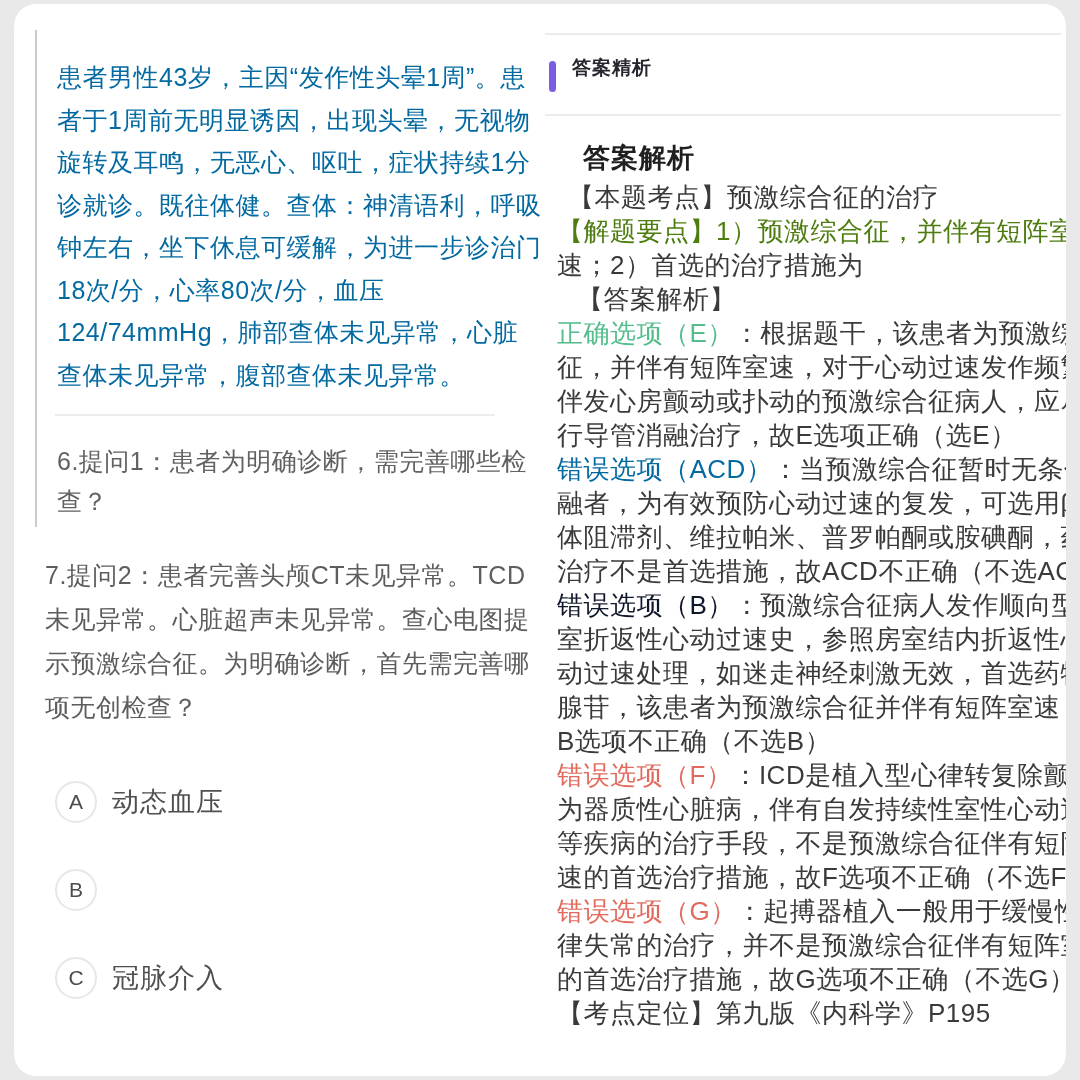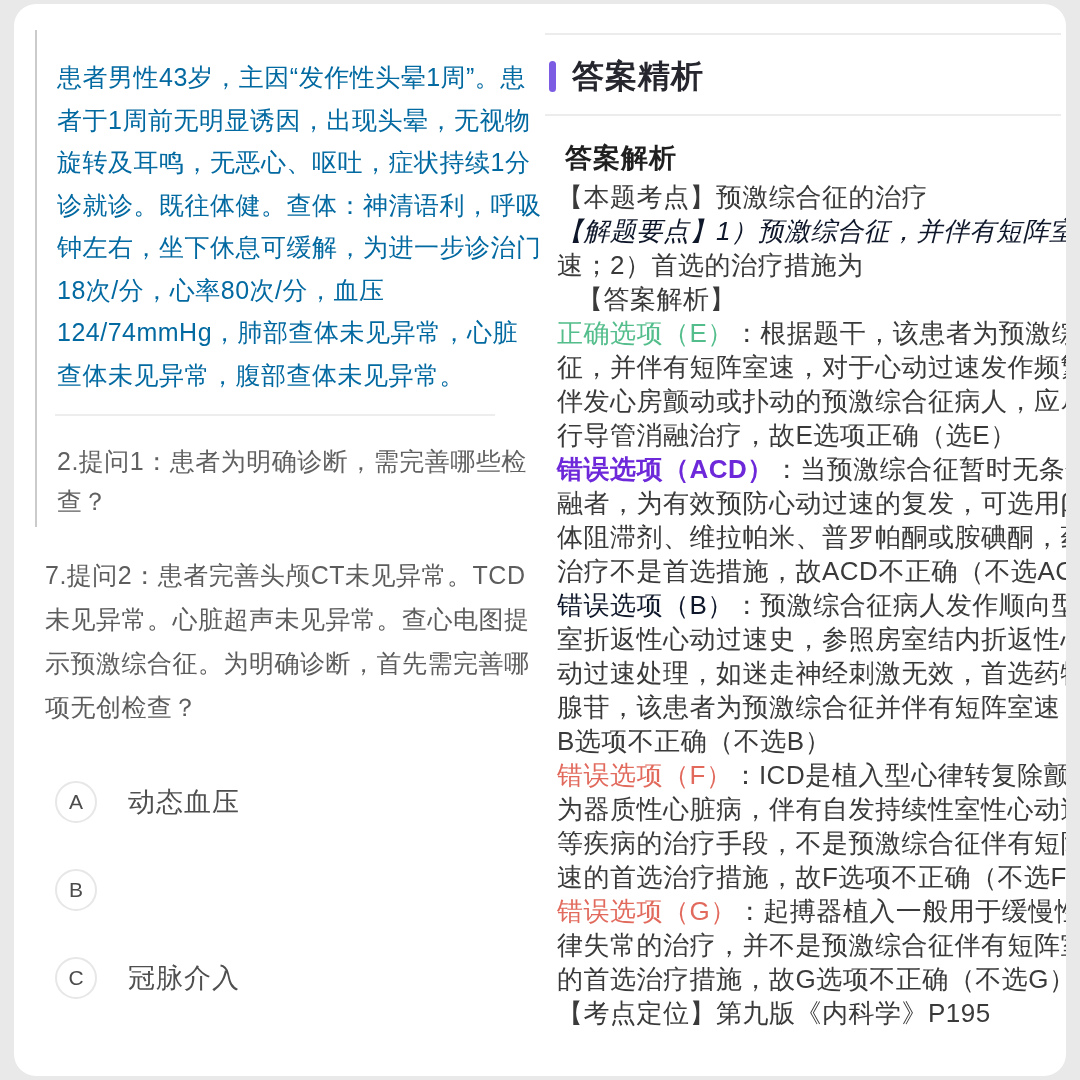--- a/index.html
+++ b/index.html
@@ -18,27 +18,27 @@
   .case-divider{position:absolute;left:41px;top:410px;width:440px;height:2px;background:#ededed;}
   .question6{position:absolute;left:43px;top:437px;font-size:25px;line-height:40px;color:#616161;letter-spacing:0.5px;}
   .question7{position:absolute;left:31px;top:549px;font-size:25px;line-height:44px;color:#5d5d5d;letter-spacing:0.5px;}
   .option-row{position:absolute;left:41px;display:flex;align-items:center;height:42px;cursor:pointer;}
   .option-row.r0{top:777px;} .option-row.r1{top:865px;} .option-row.r2{top:953px;}
   .option-circle{
     width:38px;height:38px;border:2px solid #e7e7e7;border-radius:50%;
     display:flex;align-items:center;justify-content:center;
     font-size:21px;color:#4c4c4c;flex:0 0 auto;background:#fff;
   }
-  .option-label{margin-left:31px;font-size:27px;color:#4f4f4f;letter-spacing:1px;}
+  .option-label{margin-left:15px;font-size:27px;color:#4f4f4f;letter-spacing:1px;}
   
   .hline{position:absolute;left:531px;width:516px;height:2px;background:#ececec;}
   .hline.h1{top:29px;} .hline.h2{top:110px;}
   .accent-bar{position:absolute;left:535px;top:57px;width:7px;height:31px;border-radius:4px;}
-  .section-title{position:absolute;left:558px;top:51px;font-size:32px;font-weight:bold;color:#26262e;letter-spacing:1px;}
-  .subsection-title{position:absolute;left:551px;top:136px;font-size:27px;font-weight:bold;color:#1f1f1f;letter-spacing:1px;}
+  .section-title{position:absolute;left:558px;top:51px;font-size:19px;font-weight:bold;color:#26262e;letter-spacing:1px;}
+  .subsection-title{position:absolute;left:569px;top:136px;font-size:27px;font-weight:bold;color:#1f1f1f;letter-spacing:1px;}
   .analysis{position:absolute;left:543px;top:176px;font-size:26px;line-height:34px;color:#3a3a3a;white-space:nowrap;letter-spacing:0.5px;}
   .analysis div{white-space:nowrap;}
 </style>
 </head>
 <body>
 
 <div class="card">
 
   <div class="quote-border"></div>
   <div class="case-paragraph" id="case-paragraph">
@@ -46,21 +46,21 @@
       <div>者于1周前无明显诱因，出现头晕，无视物</div>
       <div>旋转及耳鸣，无恶心、呕吐，症状持续1分</div>
       <div>诊就诊。既往体健。查体：神清语利，呼吸</div>
       <div>钟左右，坐下休息可缓解，为进一步诊治门</div>
       <div>18次/分，心率80次/分，血压</div>
       <div>124/74mmHg，肺部查体未见异常，心脏</div>
       <div>查体未见异常，腹部查体未见异常。</div>
     </div>
   <div class="case-divider"></div>
   <div class="question6" id="question6">
-      <div>2.提问1：患者为明确诊断，需完善哪些检</div>
+      <div>6.提问1：患者为明确诊断，需完善哪些检</div>
       <div>查？</div>
     </div>
   <div class="question7" id="question7">
       <div>7.提问2：患者完善头颅CT未见异常。TCD</div>
       <div>未见异常。心脏超声未见异常。查心电图提</div>
       <div>示预激综合征。为明确诊断，首先需完善哪</div>
       <div>项无创检查？</div>
     </div>
   <div id="options-root">
       <div class="option-row r0">
@@ -75,29 +75,29 @@
         <div class="option-label">冠脉介入</div>
       </div>
     </div>
 
   <div class="hline h1"></div>
   <div class="accent-bar" id="accent-bar" style="background: rgb(124, 92, 226);"></div>
   <div class="section-title">答案精析</div>
   <div class="hline h2"></div>
   <div class="subsection-title">答案解析</div>
   <div class="analysis" id="analysis-root">
-      <div><span style="color: rgb(58, 58, 58);">【本题考点】预激综合征的治疗</span></div>
-      <div><span style="color: #0f172a; font-style: italic;">【解题要点】1）预激综合征，并伴有短阵室</span></div>
+      <div><span style="color: rgb(58, 58, 58); margin-left: 11px;">【本题考点】预激综合征的治疗</span></div>
+      <div><span style="color: #4d7c0f;">【解题要点】1）预激综合征，并伴有短阵室</span></div>
       <div><span style="color: rgb(58, 58, 58);">速；2）首选的治疗措施为</span></div>
       <div><span style="color: rgb(58, 58, 58); margin-left: 20px;">【答案解析】</span></div>
       <div><span style="color: rgb(83, 189, 139);">正确选项（E）</span><span style="color: rgb(58, 58, 58);">：根据题干，该患者为预激综合</span></div>
       <div><span style="color: rgb(58, 58, 58);">征，并伴有短阵室速，对于心动过速发作频繁</span></div>
       <div><span style="color: rgb(58, 58, 58);">伴发心房颤动或扑动的预激综合征病人，应尽</span></div>
       <div><span style="color: rgb(58, 58, 58); margin-top: 12px;">行导管消融治疗，故E选项正确（选E）</span></div>
-      <div><span style="color: #6d28d9; font-weight: bold;">错误选项（ACD）</span><span style="color: rgb(58, 58, 58);">：当预激综合征暂时无条件消</span></div>
+      <div><span style="color: #0369a1;">错误选项（ACD）</span><span style="color: rgb(58, 58, 58);">：当预激综合征暂时无条件消</span></div>
       <div><span style="color: rgb(58, 58, 58);">融者，为有效预防心动过速的复发，可选用β受</span></div>
       <div><span style="color: rgb(58, 58, 58);">体阻滞剂、维拉帕米、普罗帕酮或胺碘酮，药</span></div>
       <div><span style="color: rgb(58, 58, 58);">治疗不是首选措施，故ACD不正确（不选ACD）</span></div>
       <div><span style="color: #0f172a;">错误选项（B）</span><span style="color: rgb(58, 58, 58);">：预激综合征病人发作顺向型房</span></div>
       <div><span style="color: rgb(58, 58, 58);">室折返性心动过速史，参照房室结内折返性心</span></div>
       <div><span style="color: rgb(58, 58, 58);">动过速处理，如迷走神经刺激无效，首选药物</span></div>
       <div><span style="color: rgb(58, 58, 58);">腺苷，该患者为预激综合征并伴有短阵室速，故</span></div>
       <div><span style="color: rgb(58, 58, 58);">B选项不正确（不选B）</span></div>
       <div><span style="color: rgb(225, 106, 93);">错误选项（F）</span><span style="color: rgb(58, 58, 58);">：ICD是植入型心律转复除颤器</span></div>
       <div><span style="color: rgb(58, 58, 58);">为器质性心脏病，伴有自发持续性室性心动过</span></div>

